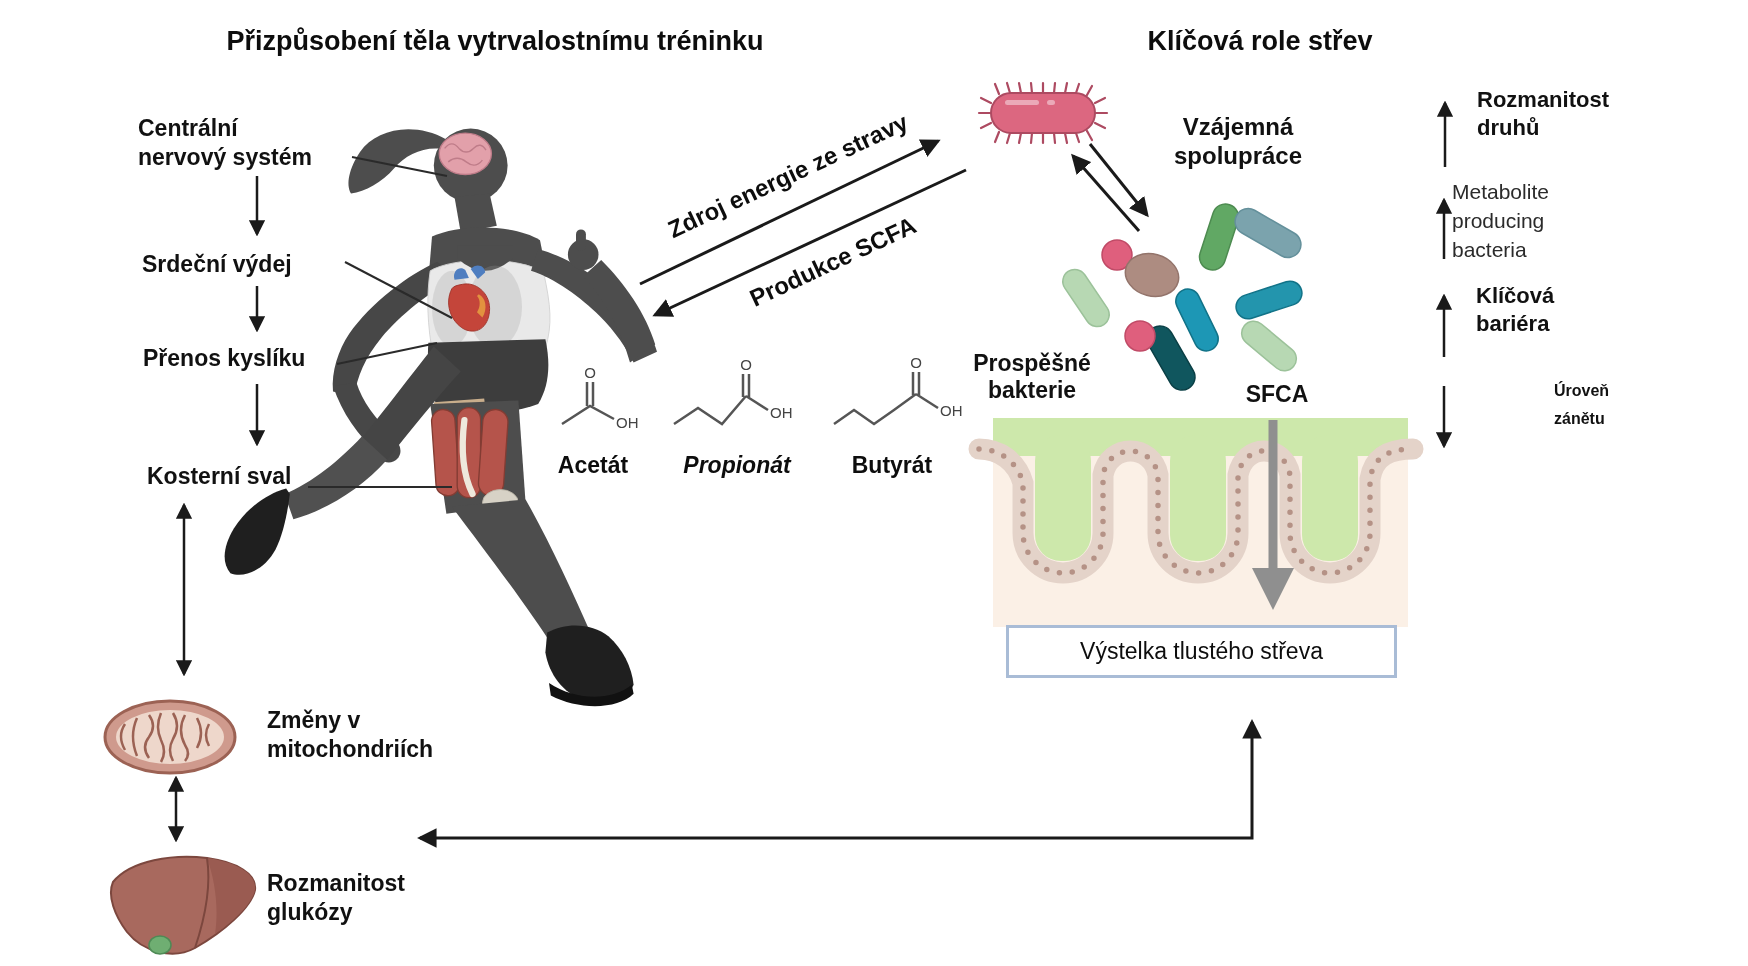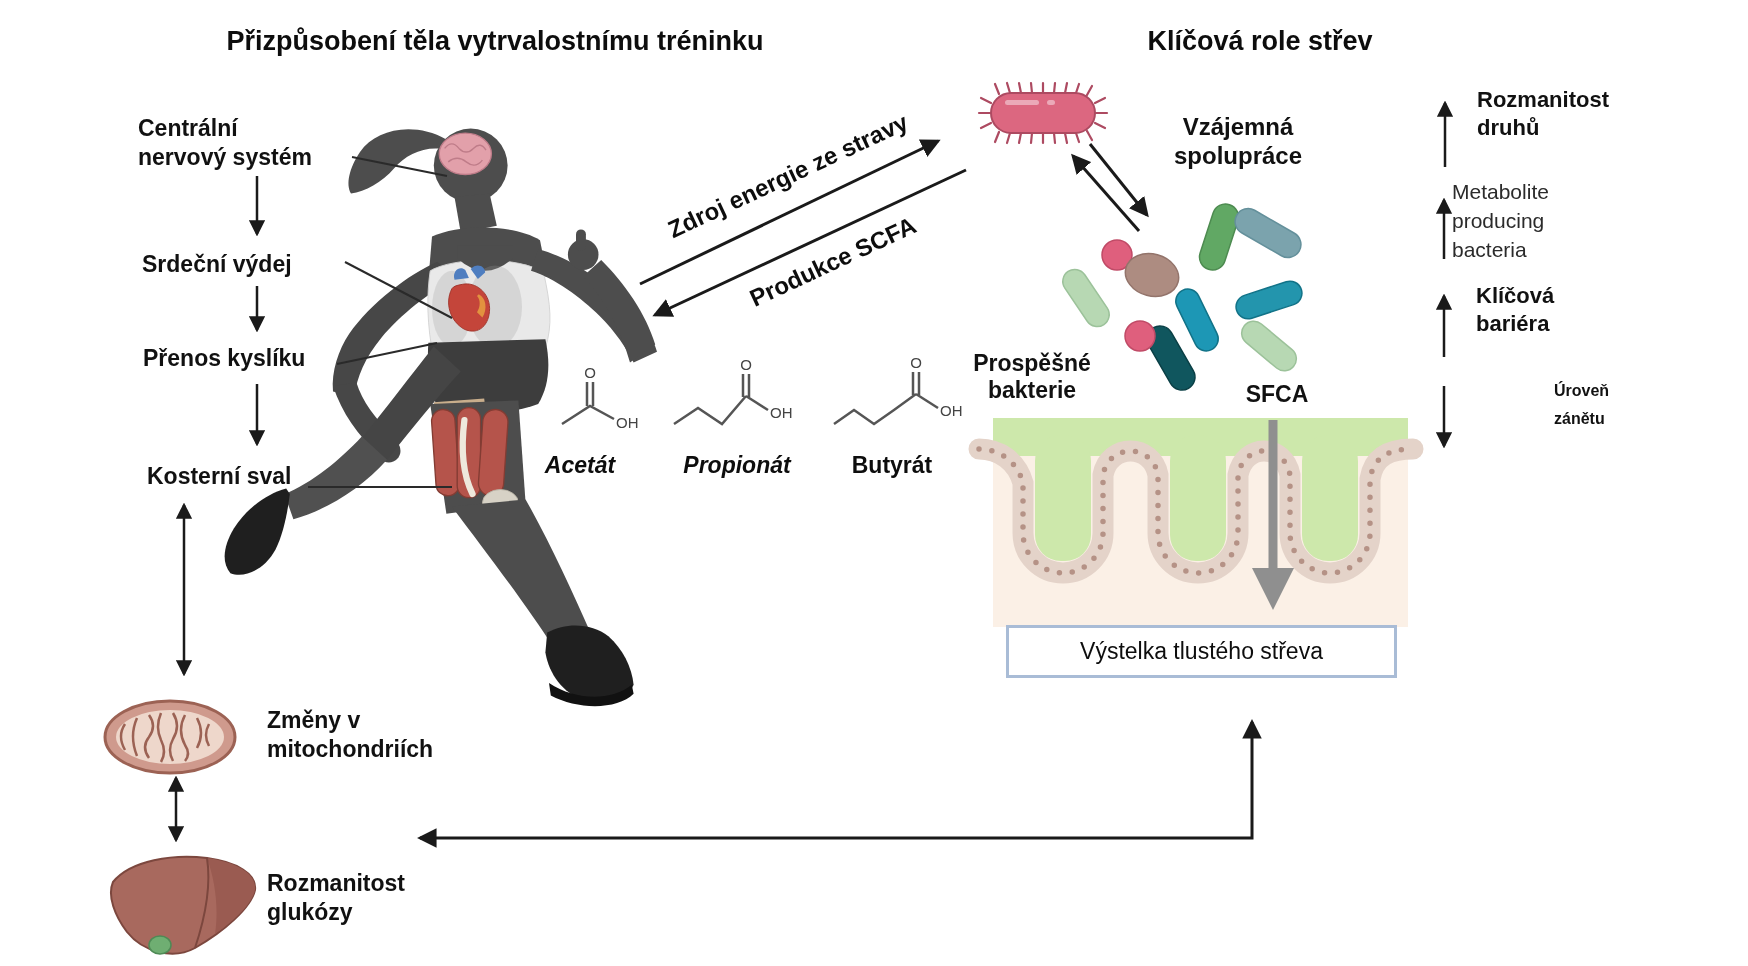--- a/index.html
+++ b/index.html
@@ -117,21 +117,21 @@
     <path d="M78,36 L100,50" fill="none" stroke="#555" stroke-width="2.5"></path>
     <text x="102" y="58" font-size="15" fill="#444">OH</text>
   </svg>
   <svg style="left:828px;top:358px;z-index:3" width="140" height="90" viewBox="0 0 140 90">
     <path d="M6,66 L26,52 L46,66 L66,52 L88,36" fill="none" stroke="#555" stroke-width="2.5"></path>
     <path d="M85,37 V14 M91,37 V14" fill="none" stroke="#555" stroke-width="2.5"></path>
     <text x="88" y="10" text-anchor="middle" font-size="15" fill="#444">O</text>
     <path d="M88,36 L110,50" fill="none" stroke="#555" stroke-width="2.5"></path>
     <text x="112" y="58" font-size="15" fill="#444">OH</text>
   </svg>
-  <div class="mol-label" style="left:520px;top:452px;width:120px;font-style:italic;">Acetát</div>
+  <div class="mol-label" style="left:533px;top:452px;width:120px;">Acetát</div>
   <div class="mol-label" style="left:657px;top:452px;width:160px;font-style:italic;">Propionát</div>
   <div class="mol-label" style="left:822px;top:452px;width:140px;">Butyrát</div>
 
   <svg style="left:975px;top:80px;z-index:3" width="140" height="66" viewBox="0 0 140 66">
     <g stroke="#ad4a61" stroke-width="2.2" stroke-linecap="round">
       <line x1="24" y1="14" x2="20" y2="4"></line>
         <line x1="35" y1="13" x2="32" y2="3"></line>
         <line x1="46" y1="13" x2="44" y2="3"></line>
       <line x1="57" y1="13" x2="56" y2="3"></line>
         <line x1="68" y1="13" x2="68" y2="3"></line>

